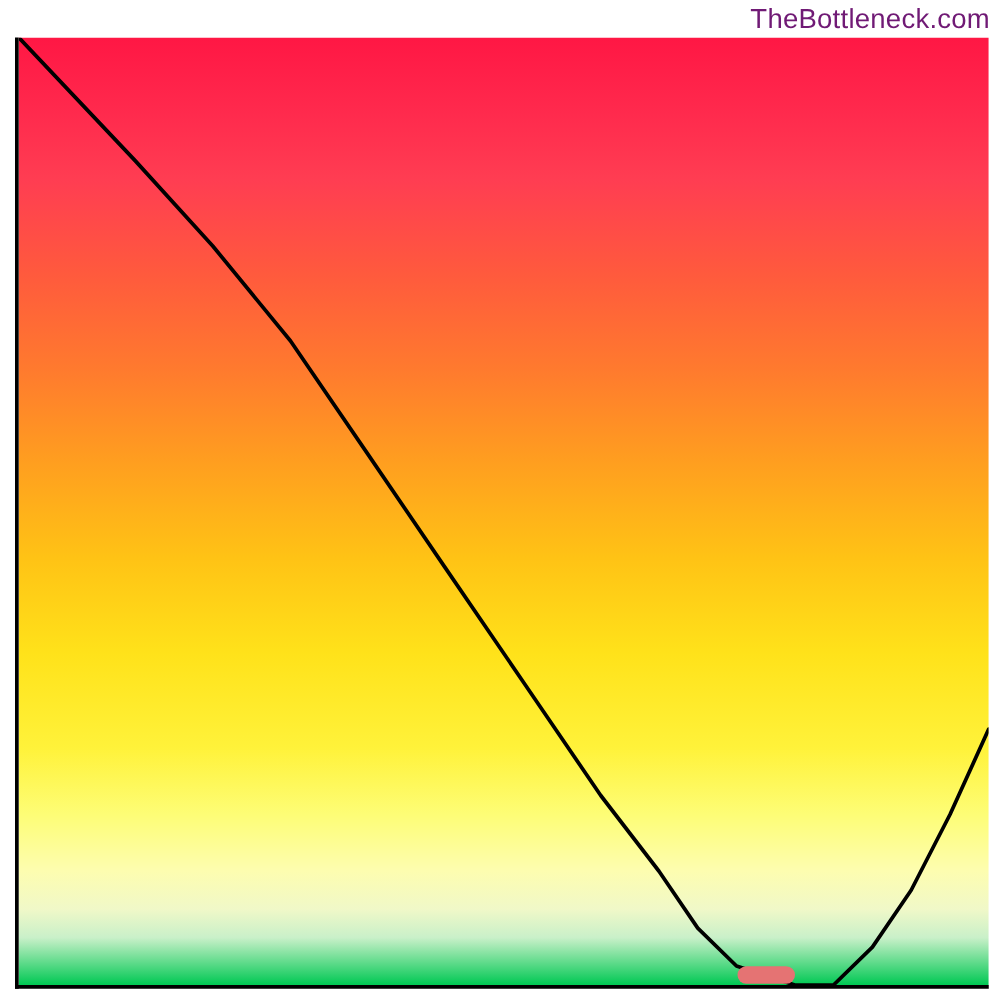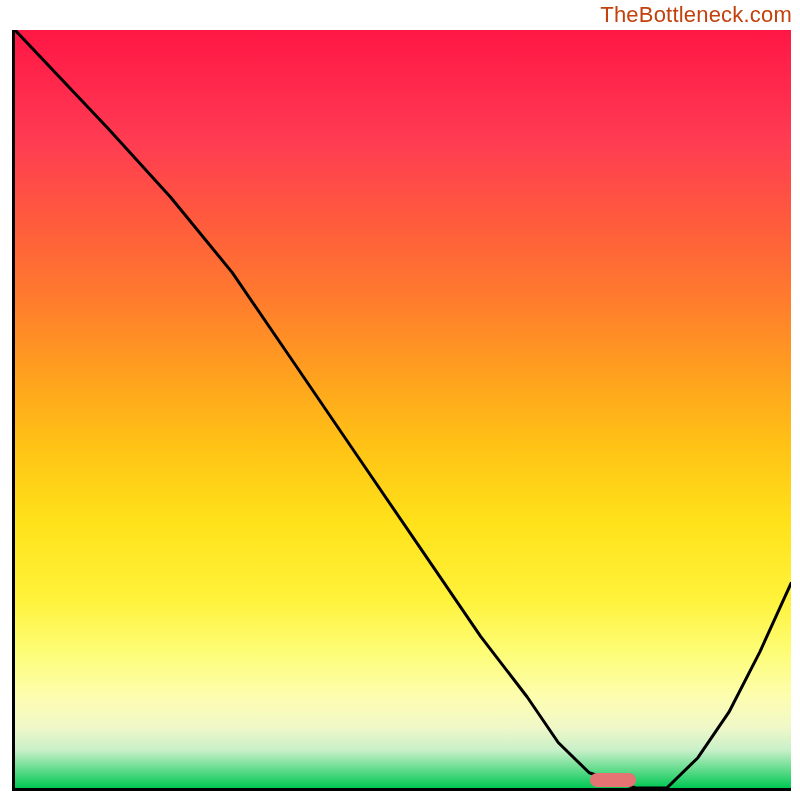--- a/index.html
+++ b/index.html
@@ -13,21 +13,21 @@
   .container {
     position: relative;
     width: 800px;
     height: 800px;
   }
   .watermark {
     position: absolute;
     top: 2px;
     right: 8px;
     font-size: 22px;
-    color: #c2410c;
+    color: #701a75;
     font-weight: 500;
     letter-spacing: 0.2px;
   }
   .plot-area {
     position: absolute;
     left: 12px;
     top: 30px;
     width: 776px;
     height: 758px;
     border-left: 3px solid #000;

